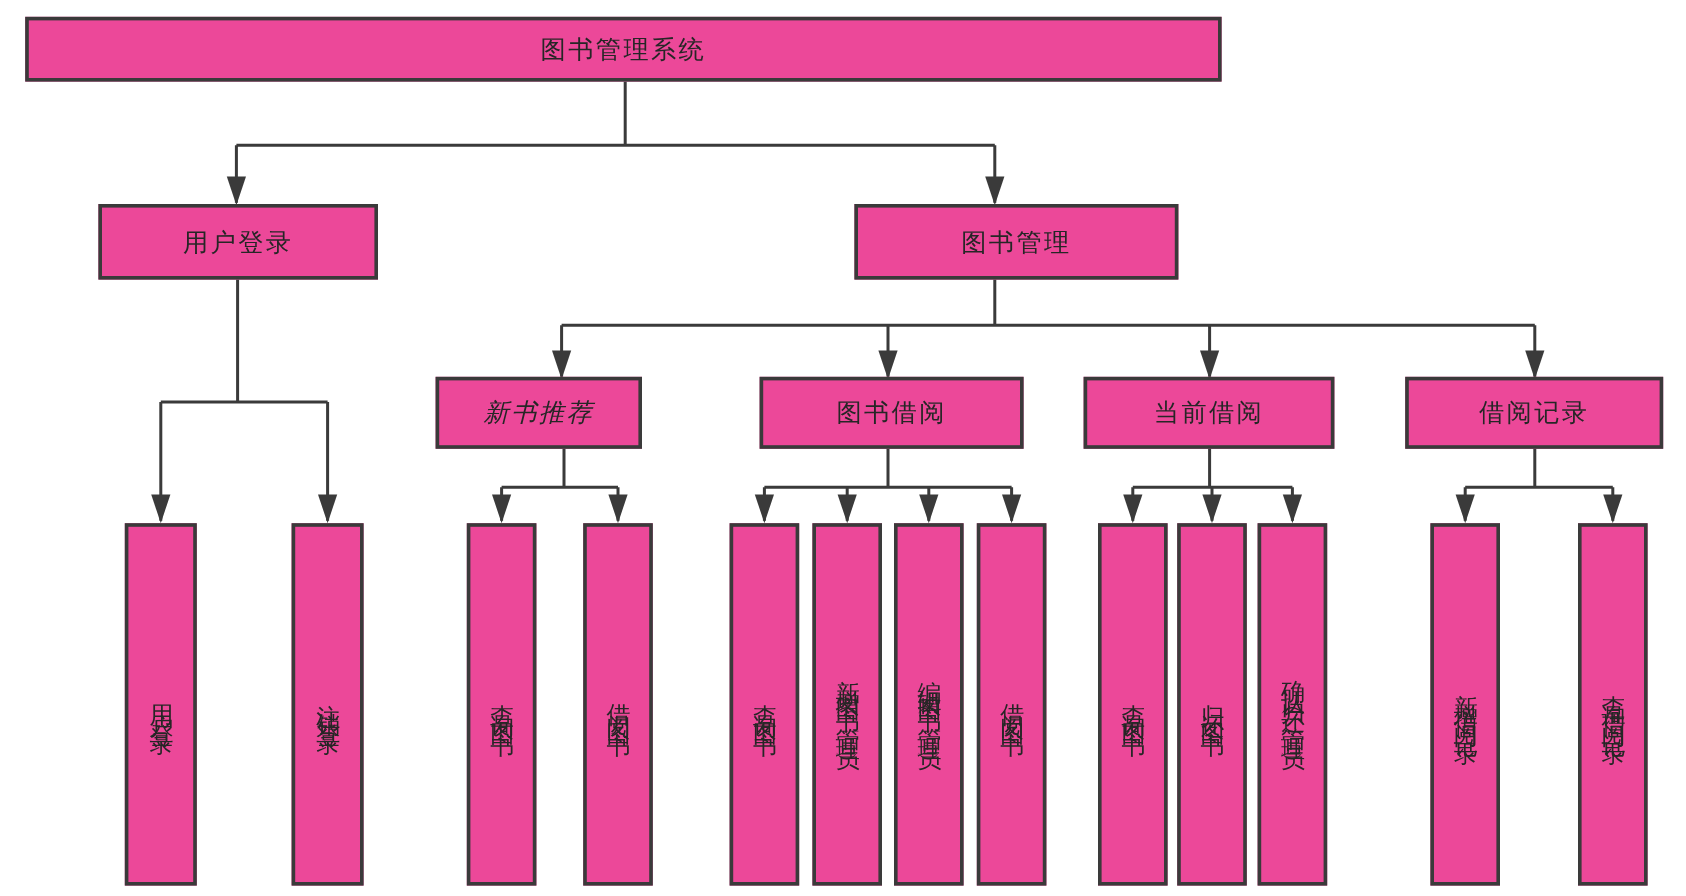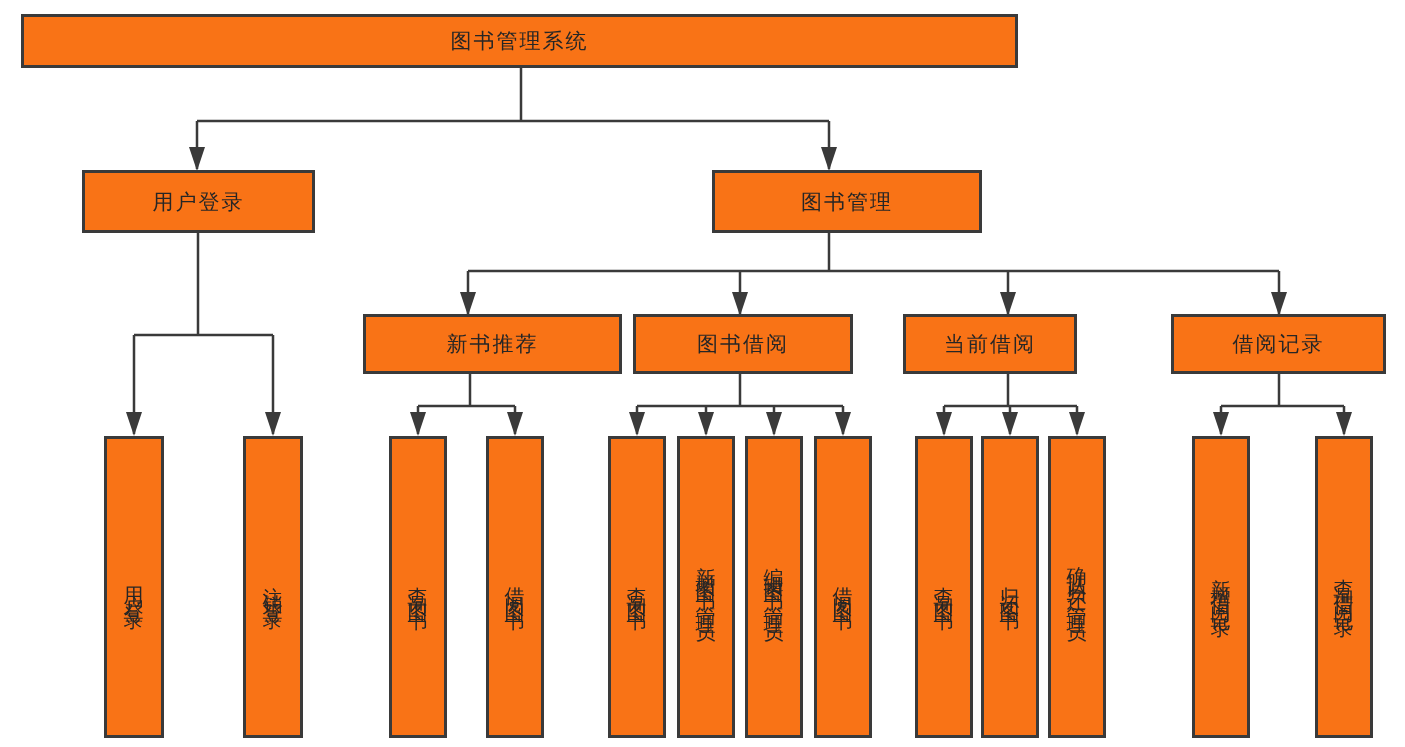--- a/index.html
+++ b/index.html
@@ -4,39 +4,39 @@
 <style>
   html,body{margin:0;padding:0;background:#ffffff;}
   .canvas{
     position:relative;width:1405px;height:747px;background:#ffffff;overflow:hidden;
     font-family:"Liberation Sans","DejaVu Sans",sans-serif;color:#262626;
   }
   svg.connectors{position:absolute;left:0;top:0;width:1405px;height:747px;pointer-events:none;}
   svg.connectors path{stroke:#3a3a3a;stroke-width:2.5;fill:none;}
   svg.connectors polygon{fill:#3a3a3a;stroke:none;}
   .node{
-    position:absolute;box-sizing:border-box;border:3px solid #3a3a3a;background:#f97316;
+    position:absolute;box-sizing:border-box;border:3px solid #3a3a3a;background:#ec4899;
     display:flex;align-items:center;justify-content:center;
     font-size:21px;letter-spacing:2px;white-space:nowrap;
   }
   .leaf{
     font-size:20px;letter-spacing:0;
   }
   .leaf .vtext{
     writing-mode:vertical-rl;text-orientation:mixed;letter-spacing:8px;line-height:1;
   }
   
   .n-root{left:21px;top:14px;width:997px;height:54px;}
   
   .n-l2a{left:82px;top:170px;width:233px;height:63px;}
   .n-l2b{left:712px;top:170px;width:270px;height:63px;}
   
-  .n-l3a{left:363px;top:314px;width:259px;height:60px;}
+  .n-l3a{left:363px;top:314px;width:172px;height:60px;font-style:italic;}
   .n-l3b{left:633px;top:314px;width:220px;height:60px;}
-  .n-l3c{left:903px;top:314px;width:174px;height:60px;}
+  .n-l3c{left:903px;top:314px;width:209px;height:60px;}
   .n-l3d{left:1171px;top:314px;width:215px;height:60px;}
   
   .leaf{top:436px;height:302px;width:60px;}
   .n-g1-1{left:104px;} .n-g1-2{left:243px;}
   .n-g2-1{left:389px;width:58px;} .n-g2-2{left:486px;width:58px;}
   .n-g3-1{left:608px;width:58px;} .n-g3-2{left:677px;width:58px;}
   .n-g3-3{left:745px;width:58px;} .n-g3-4{left:814px;width:58px;}
   .n-g4-1{left:915px;width:58px;} .n-g4-2{left:981px;width:58px;} .n-g4-3{left:1048px;width:58px;}
   .n-g5-1{left:1192px;width:58px;} .n-g5-2{left:1315px;width:58px;}
   .watermark{

